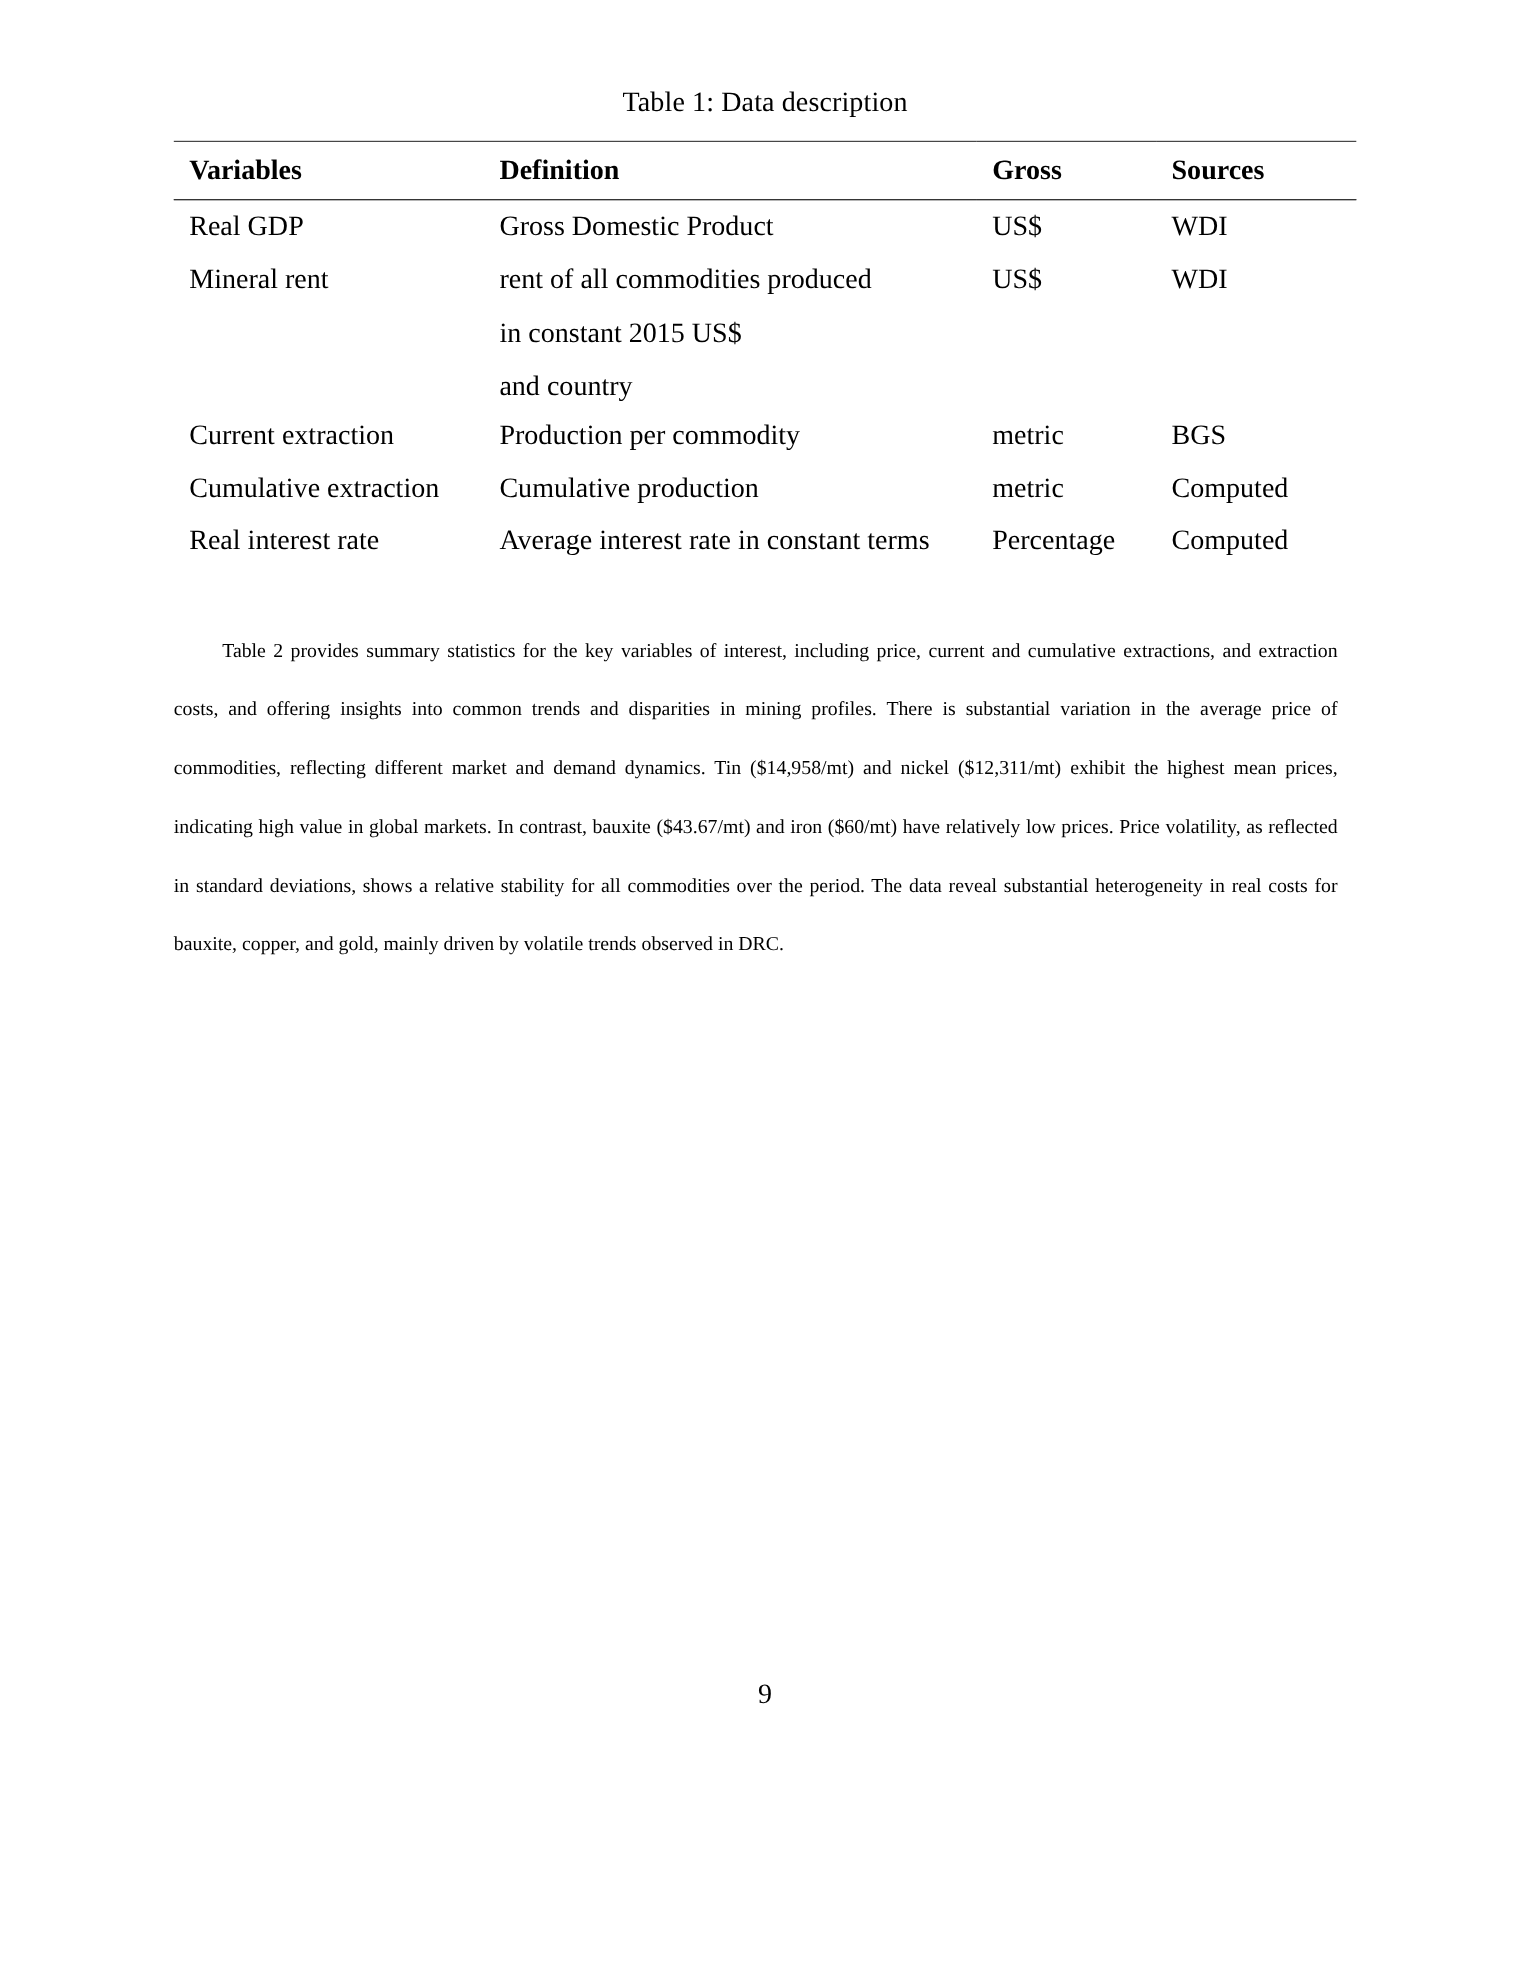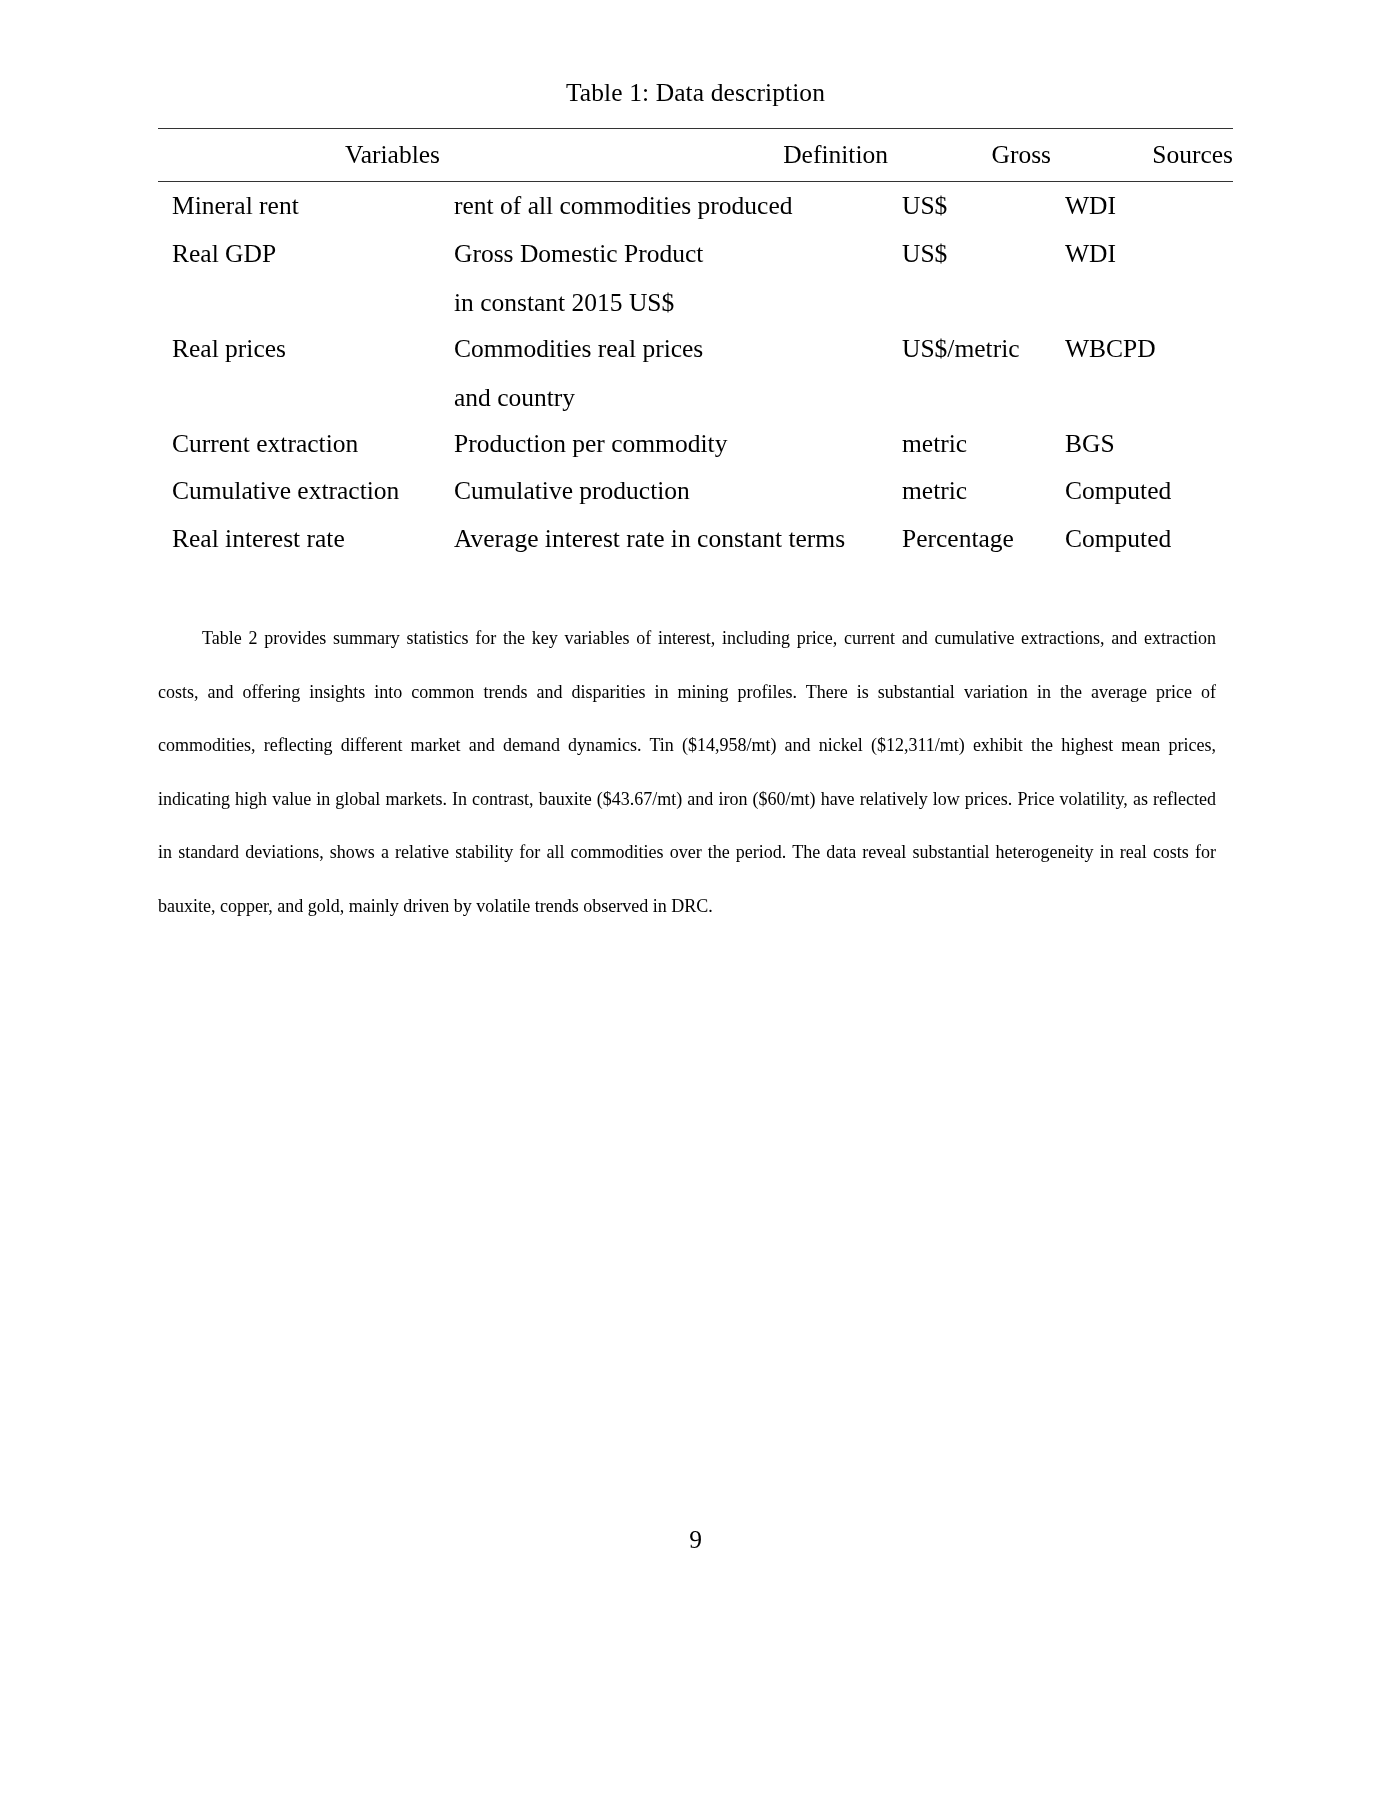--- a/index.html
+++ b/index.html
@@ -44,22 +44,22 @@
     margin-top: 22px;
     font-size: 25.5px;
     table-layout: fixed;
   }
   .data-table col.c-var  { width: 282px; }
   .data-table col.c-def  { width: 448px; }
   .data-table col.c-unit { width: 163px; }
   .data-table col.c-src  { width: 182px; }
 
   .data-table thead th {
-    text-align: right;
-    font-weight: normal;
+    text-align: left;
+    font-weight: bold;
     padding: 13px 0 14px 14px;
     vertical-align: bottom;
     line-height: 1.0;
   }
   .data-table thead tr {
     border-top: 1.6px solid #333333;
     border-bottom: 1.1px solid #333333;
   }
   .data-table tbody tr.last-row {
     border-bottom: 1.6px solid #333333;
@@ -118,45 +118,39 @@
         <tr>
           <th>Variables</th>
           <th>Definition</th>
           <th>Gross</th>
           <th>Sources</th>
         </tr>
       </thead>
       <tbody>
 
         <tr>
-          <td>Mineral rent</td>
-          <td>rent of all commodities produced</td>
+          <td>Real GDP</td>
+          <td>Gross Domestic Product</td>
           <td>US$</td>
           <td>WDI</td>
         </tr>
 
         <tr>
-          <td>Real GDP</td>
-          <td>Gross Domestic Product</td>
+          <td>Mineral rent</td>
+          <td>rent of all commodities produced</td>
           <td>US$</td>
           <td>WDI</td>
         </tr>
         <tr>
           <td></td>
           <td class="cont">in constant 2015 US$</td>
           <td></td>
           <td></td>
         </tr>
 
-        <tr>
-          <td>Real prices</td>
-          <td>Commodities real prices</td>
-          <td>US$/metric</td>
-          <td>WBCPD</td>
-        </tr>
 
         <tr>
           <td></td>
           <td class="cont">and country</td>
           <td></td>
           <td></td>
         </tr>
         <tr>
           <td>Current extraction</td>
           <td>Production per commodity</td>

